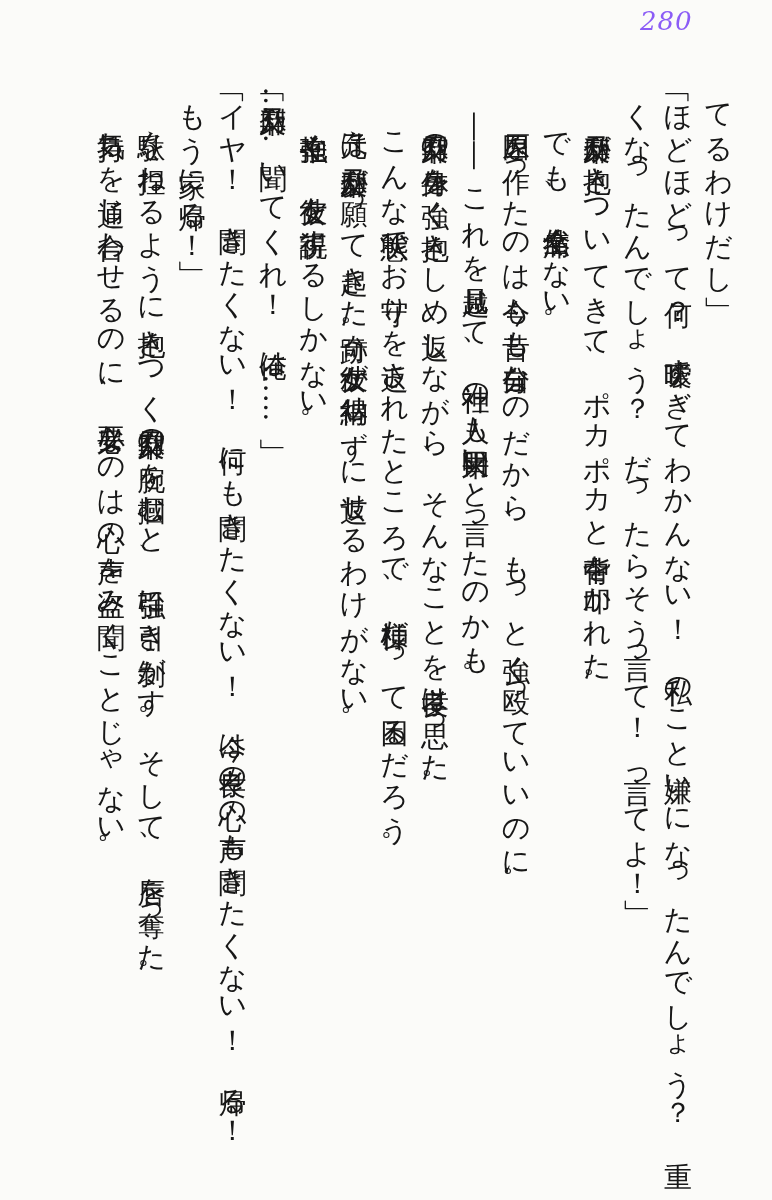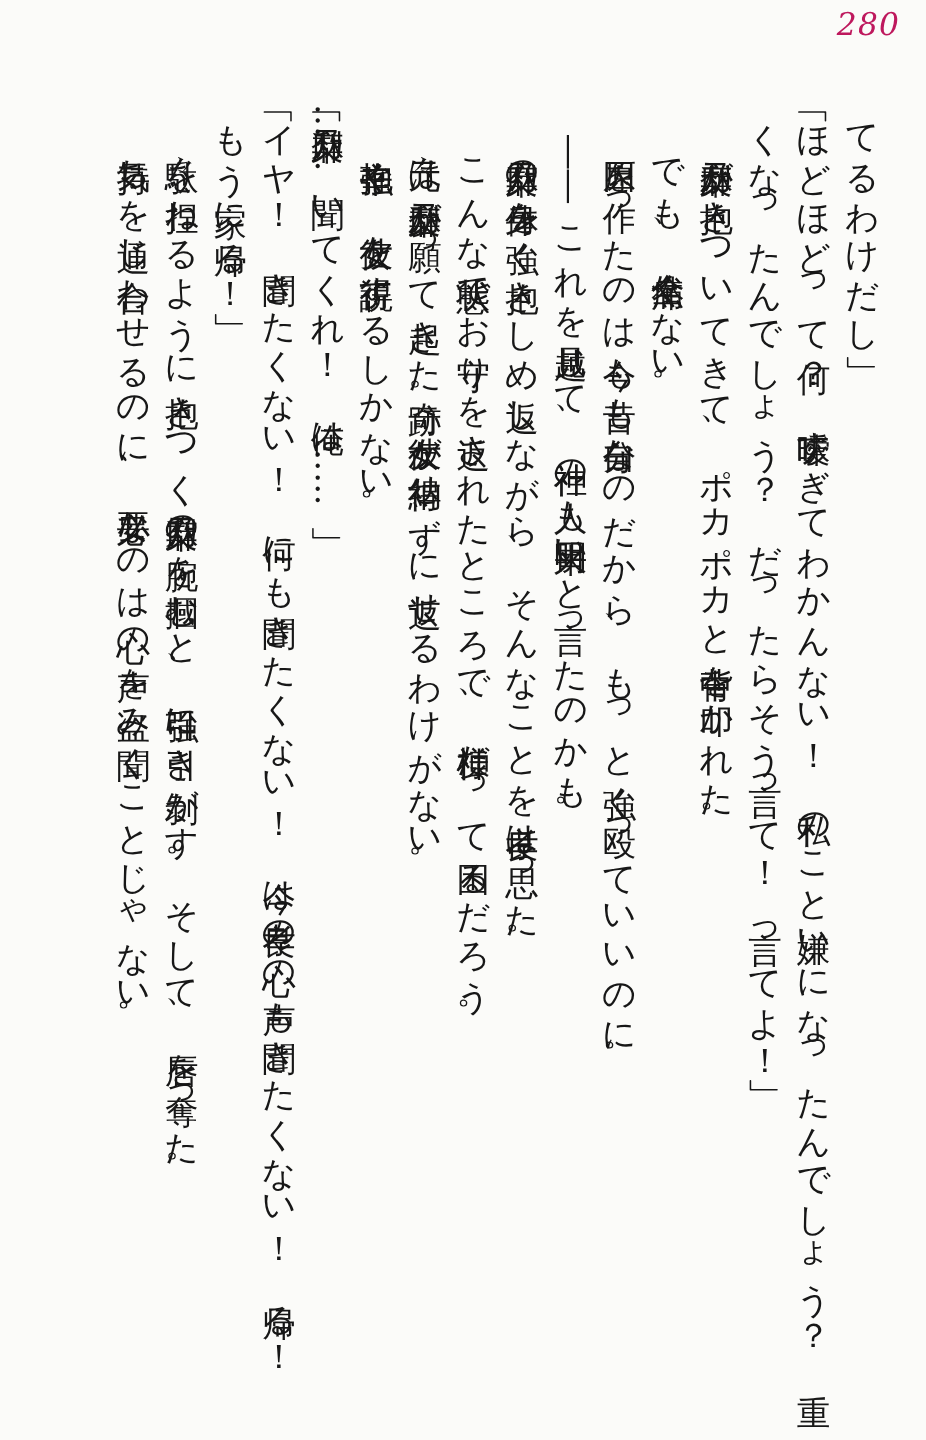--- a/index.html
+++ b/index.html
@@ -16,26 +16,26 @@
     position: relative;
     width: 772px;
     height: 1200px;
     background: #fbfbf9;
   }
   .page-number {
     position: absolute;
     top: 6px;
     left: 640px;
     width: 110px;
-    text-align: right;
+    text-align: left;
     font-family: "DejaVu Serif", "Liberation Serif", serif;
     font-style: italic;
     font-size: 26px;
     letter-spacing: 1px;
-    color: #be185d;
+    color: #8b5cf6;
   }
   
   .text-block {
     position: absolute;
     top: 84px;
     right: 34px;
     height: 1088px;
     writing-mode: vertical-rl;
     text-orientation: mixed;
     font-family: "DejaVu Serif", "Liberation Serif", serif;

